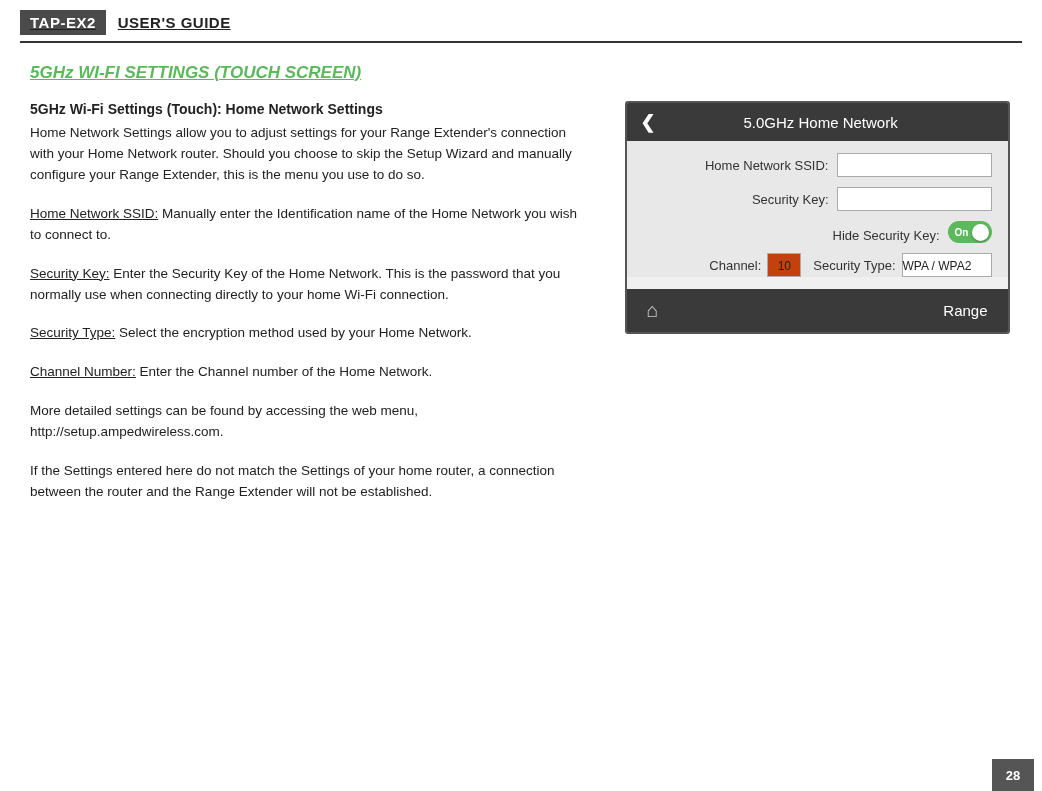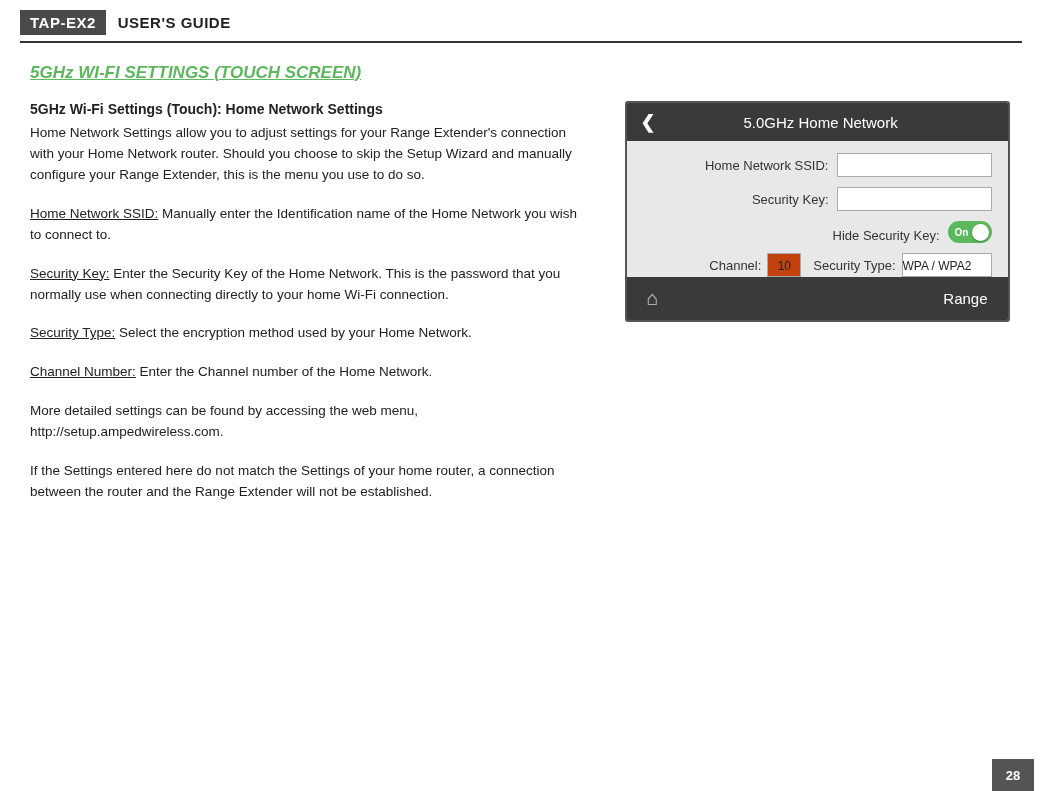--- a/index.html
+++ b/index.html
@@ -15,20 +15,21 @@
     }
 
     
     .header {
       display: flex;
       align-items: center;
       border-bottom: 2px solid #333;
       padding: 0 0 6px 0;
       margin: 0 20px;
       margin-top: 10px;
+      text-decoration: underline;
     }
     .header-brand {
       background: #4a4a4a;
       color: #fff;
       font-weight: bold;
       font-size: 15px;
       padding: 4px 10px;
       letter-spacing: 0.5px;
     }
     .header-title {
@@ -187,21 +188,21 @@
       width: 17px;
       height: 17px;
       background: #fff;
       border-radius: 50%;
       box-shadow: 0 1px 2px rgba(0,0,0,0.3);
     }
 
     .channel-row {
       display: flex;
       align-items: center;
-      margin-bottom: 0;
+      margin-bottom: 12px;
       justify-content: flex-end;
     }
     .channel-label {
       font-size: 13px;
       color: #333;
       margin-right: 6px;
     }
     .channel-box {
       background: #c2410c;
       border: 1px solid #aaa;

